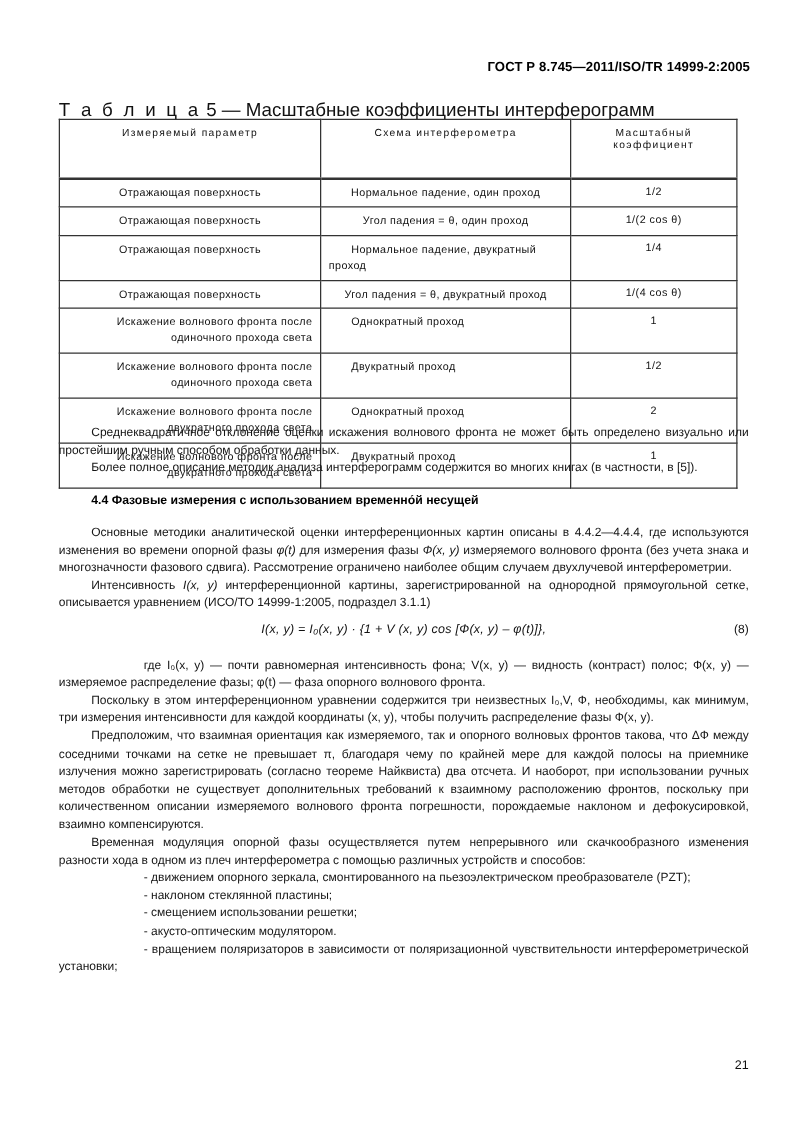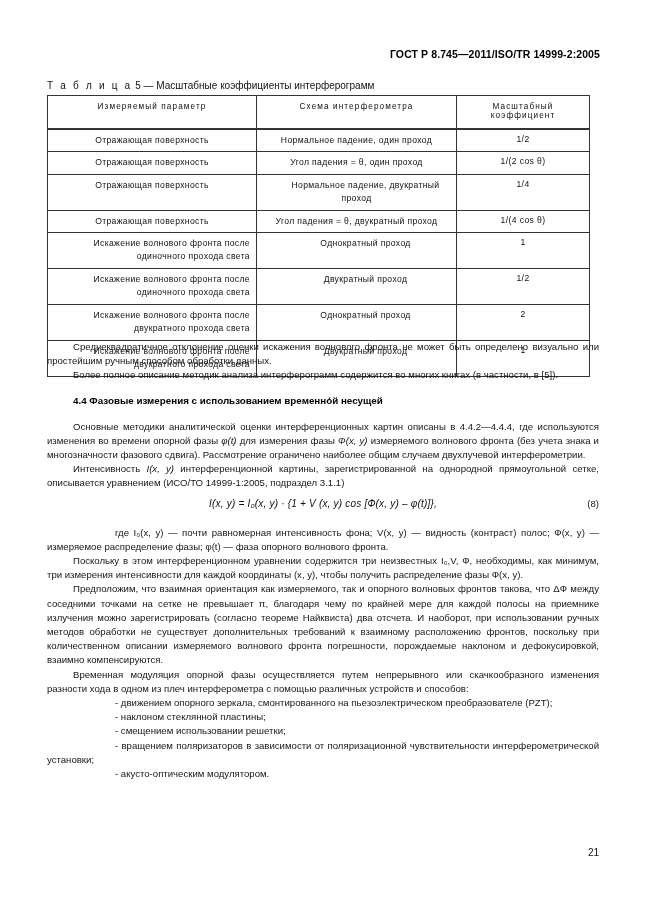--- a/index.html
+++ b/index.html
@@ -33,21 +33,21 @@
     letter-spacing: 0.1px;
     color: #000;
     white-space: nowrap;
   }
 
   
   .table-caption {
     position: absolute;
     top: 80px;
     left: 47px;
-    font-size: 10px;
+    font-size: 15px;
     color: #111;
     white-space: nowrap;
   }
   .table-caption .tbl-word {
     letter-spacing: 2.2px;
   }
 
   
   .scale-table {
     position: absolute;
@@ -62,21 +62,21 @@
   .scale-table td, .scale-table th {
     border: 0.8px solid #333;
     padding: 4px 6px;
     vertical-align: top;
     font-weight: normal;
   }
   .scale-table thead th {
     text-align: center;
     letter-spacing: 1.1px;
     font-size: 8.2px;
-    padding: 6px 4px 8px 4px;
+    padding: 6px 4px 22px 4px;
     border-bottom-width: 1px;
   }
   .scale-table thead tr.double-rule th {
     border-bottom: 2.2px double #333;
   }
   .col-param { width: 209px; }
   .col-scheme { width: 200px; }
   .col-coef { width: 133px; }
 
   .cell-param {
@@ -88,21 +88,21 @@
   .cell-param.centered {
     text-align: center;
     text-indent: 0;
   }
   .cell-scheme {
     text-align: center;
     line-height: 1.55;
     letter-spacing: 0.35px;
   }
   .cell-scheme.left-wrap {
-    text-align: center;
+    text-align: left;
     text-indent: 18px;
   }
   .cell-coef {
     text-align: center;
     letter-spacing: 0.4px;
   }
   .r-tall td { height: 27px; }
 
   
   .body-area {
@@ -275,20 +275,20 @@
 
     <p class="para">Поскольку в этом интерференционном уравнении содержится три неизвестных I₀,V, Ф, необходимы, как минимум, три измерения интенсивности для каждой координаты (x, y), чтобы получить распределение фазы Ф(x, y).</p>
 
     <p class="para">Предположим, что взаимная ориентация как измеряемого, так и опорного волновых фронтов такова, что ΔФ между соседними точками на сетке не превышает π, благодаря чему по крайней мере для каждой полосы на приемнике излучения можно зарегистрировать (согласно теореме Найквиста) два отсчета. И наоборот, при использовании ручных методов обработки не существует дополнительных требований к взаимному расположению фронтов, поскольку при количественном описании измеряемого волнового фронта погрешности, порождаемые наклоном и дефокусировкой, взаимно компенсируются.</p>
 
     <p class="para">Временная модуляция опорной фазы осуществляется путем непрерывного или скачкообразного изменения разности хода в одном из плеч интерферометра с помощью различных устройств и способов:</p>
 
     <p class="dashline">- движением опорного зеркала, смонтированного на пьезоэлектрическом преобразователе (PZT);</p>
     <p class="dashline">- наклоном стеклянной пластины;</p>
     <p class="dashline">- смещением использовании решетки;</p>
+    <p class="dashline">- акусто-оптическим модулятором.</p>
     <p class="dashline">- вращением поляризаторов в зависимости от поляризационной чувствительности интерферометрической установки;</p>
-    <p class="dashline">- акусто-оптическим модулятором.</p>
 
   </div>
 
   <div class="page-num">21</div>
 
 </div>
 
 </body></html>

